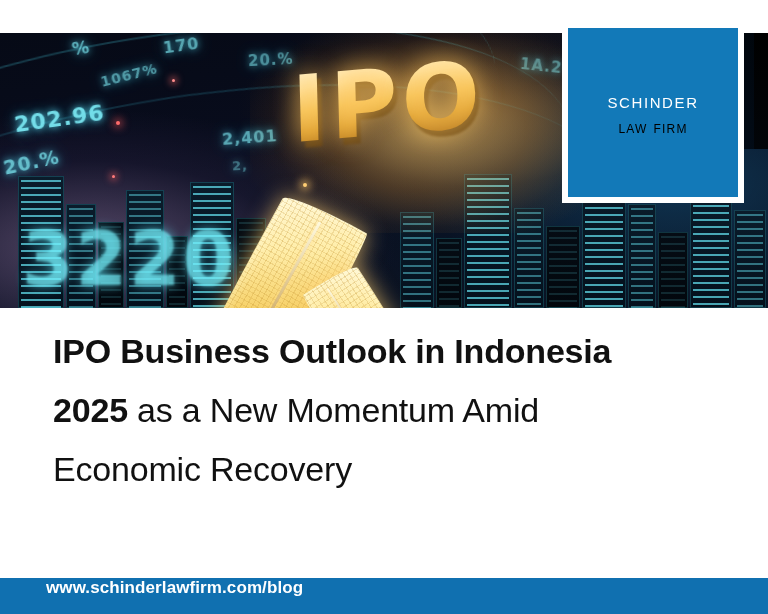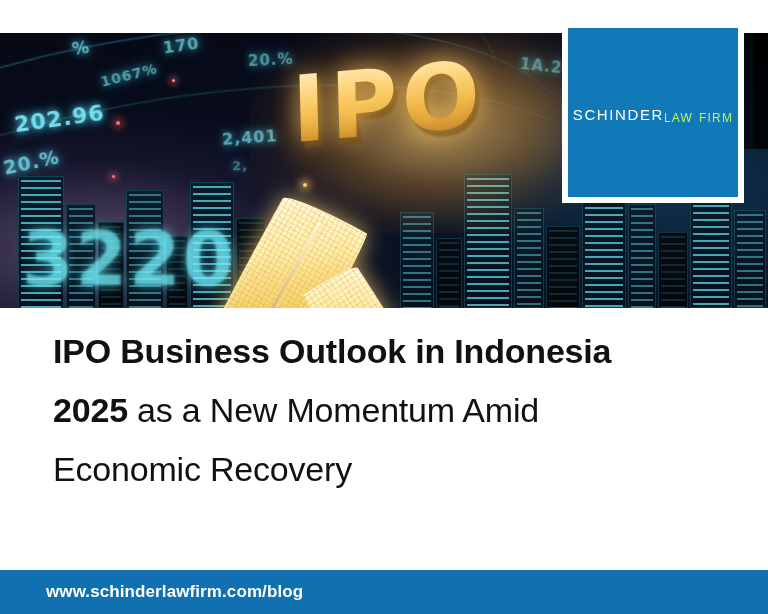--- a/index.html
+++ b/index.html
@@ -255,36 +255,36 @@
     height: 181px;
     background: #ffffff;
     padding: 6px;
     box-sizing: border-box;
   }
   .logo-inner {
     width: 100%;
     height: 100%;
     background: #1279b8;
     display: flex;
-    flex-direction: row;
+    flex-direction: column;
     align-items: center;
     justify-content: center;
   }
   .logo-line1 {
     color: #ffffff;
     font-family: "Liberation Sans", sans-serif;
     font-size: 22px;
     font-weight: 400;
     letter-spacing: 1.6px;
     font-variant: small-caps;
     text-transform: lowercase;
     line-height: 1;
   }
   .logo-line2 {
-    color: #bef264;
+    color: #000000;
     font-family: "Liberation Sans", sans-serif;
     font-size: 17px;
     font-weight: 400;
     letter-spacing: 1.2px;
     font-variant: small-caps;
     text-transform: lowercase;
     margin-top: 7px;
     line-height: 1;
   }
 
@@ -307,24 +307,24 @@
     white-space: pre-wrap;
   }
   .title .bold { font-weight: 700; }
 
   
   .footer {
     position: absolute;
     left: 0;
     bottom: 0;
     width: 768px;
-    height: 44px;
+    height: 36px;
     background: #1070b0;
     display: flex;
-    align-items: center;
+    align-items: flex-start;
     margin-top: 12px;
   }
   .footer-url {
     margin-left: 46px;
     color: #ffffff;
     font-family: "Liberation Sans", sans-serif;
     font-size: 17px;
     font-weight: 700;
     letter-spacing: 0.1px;
   }

